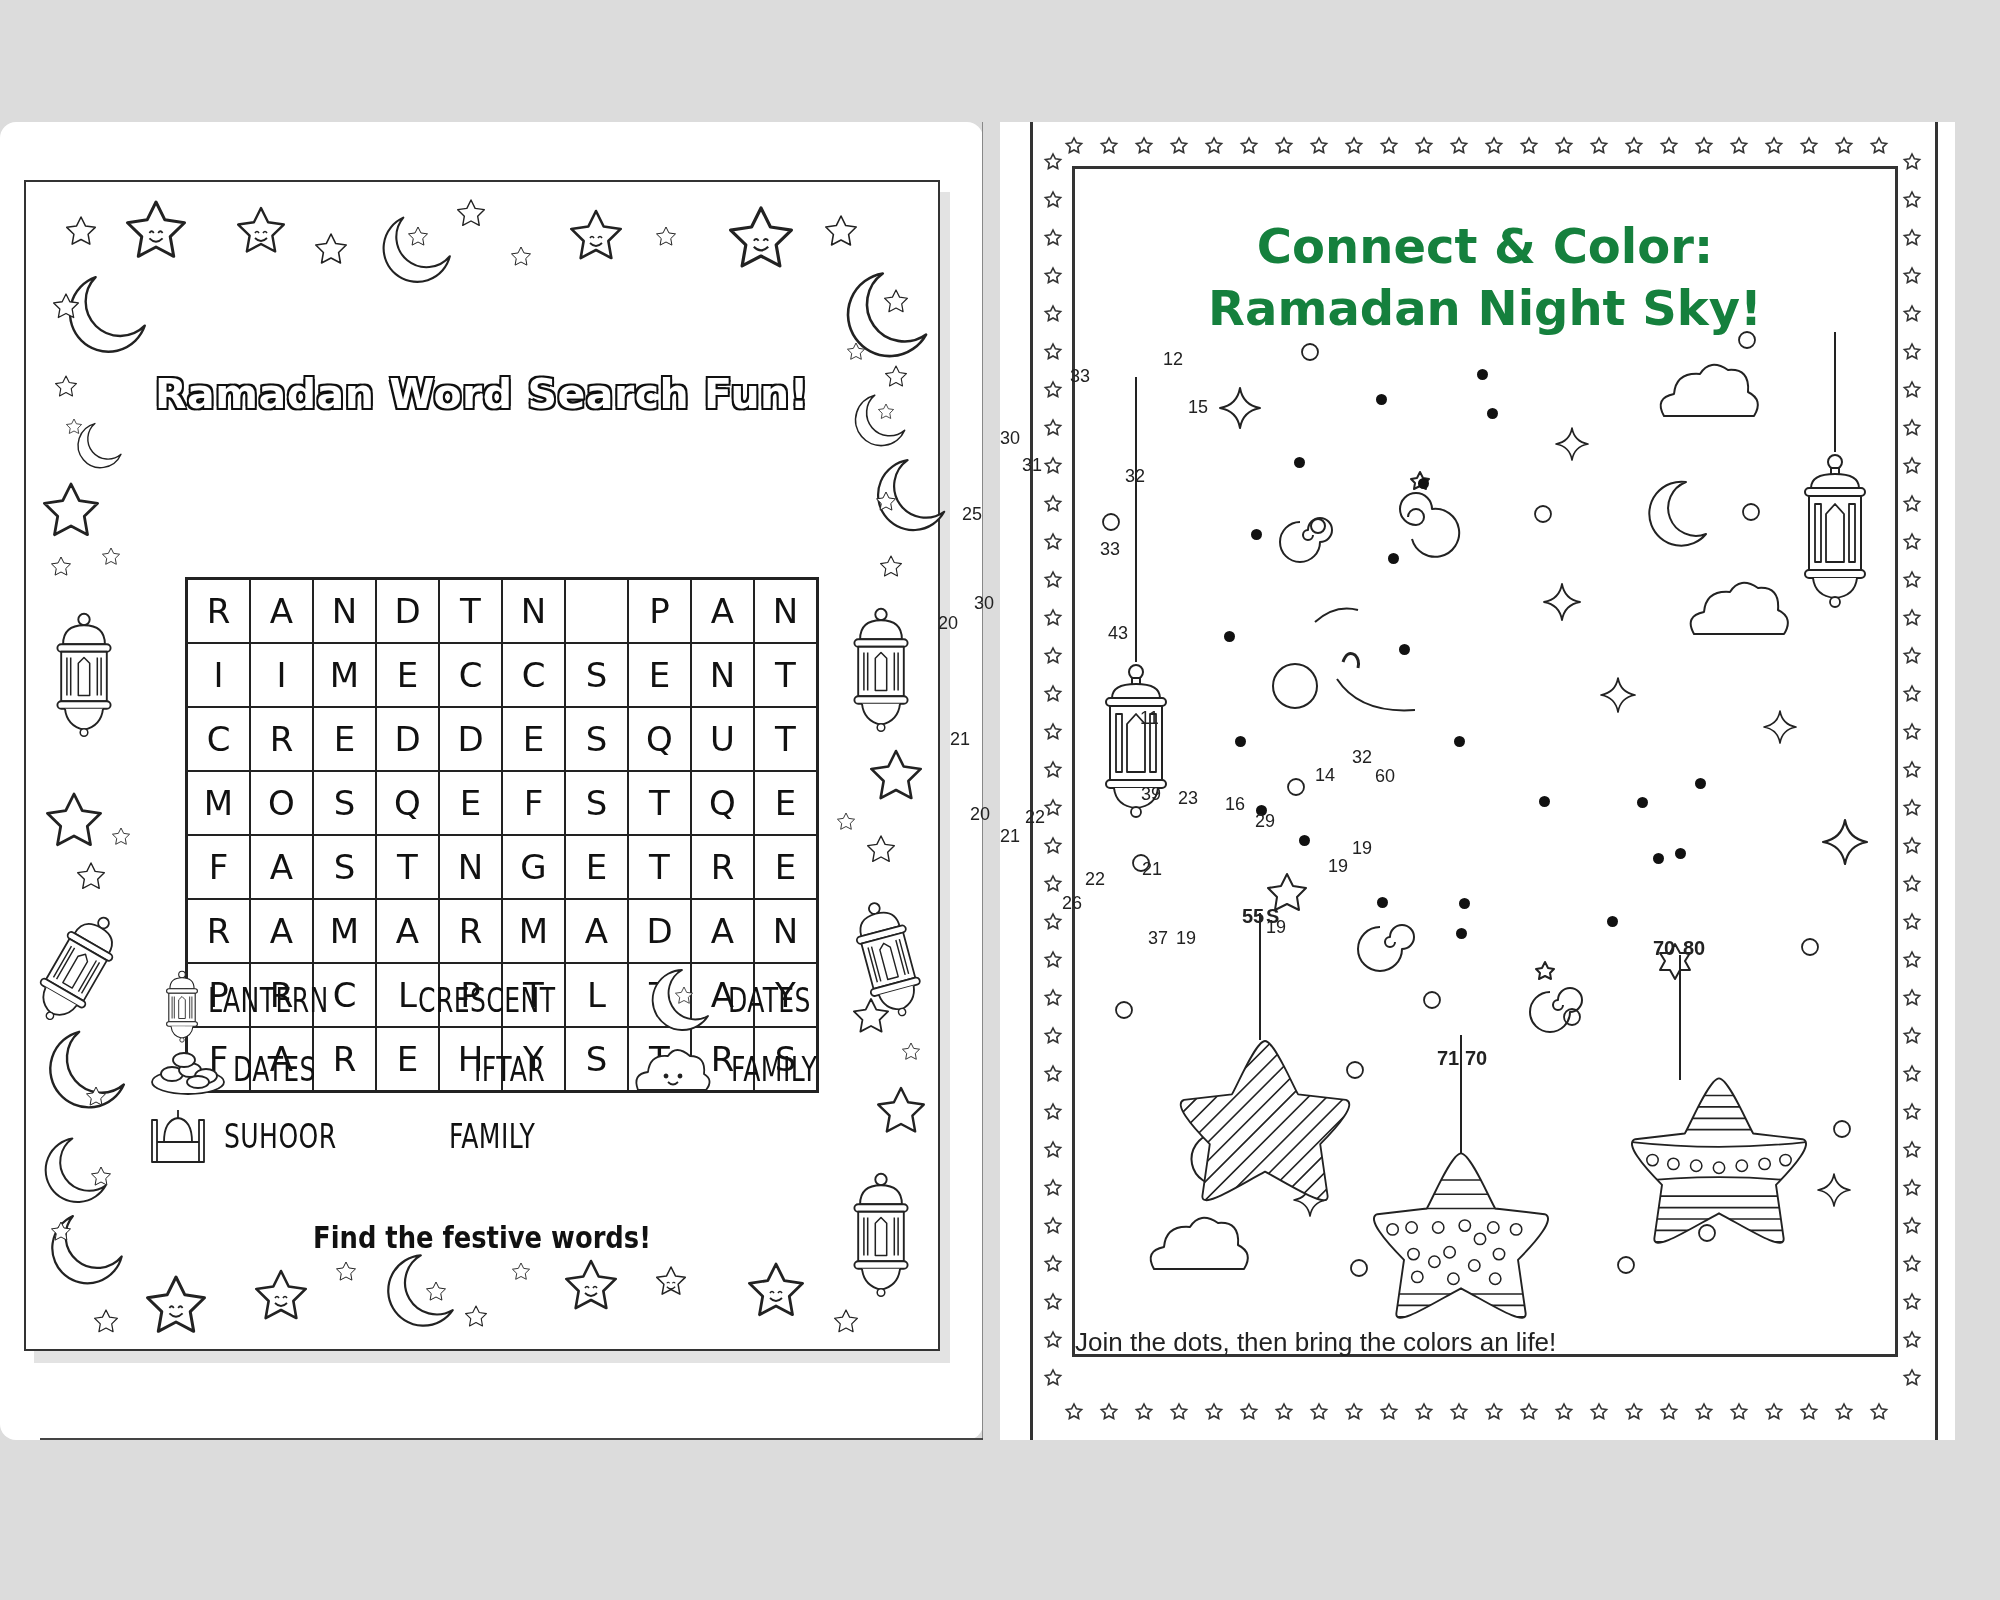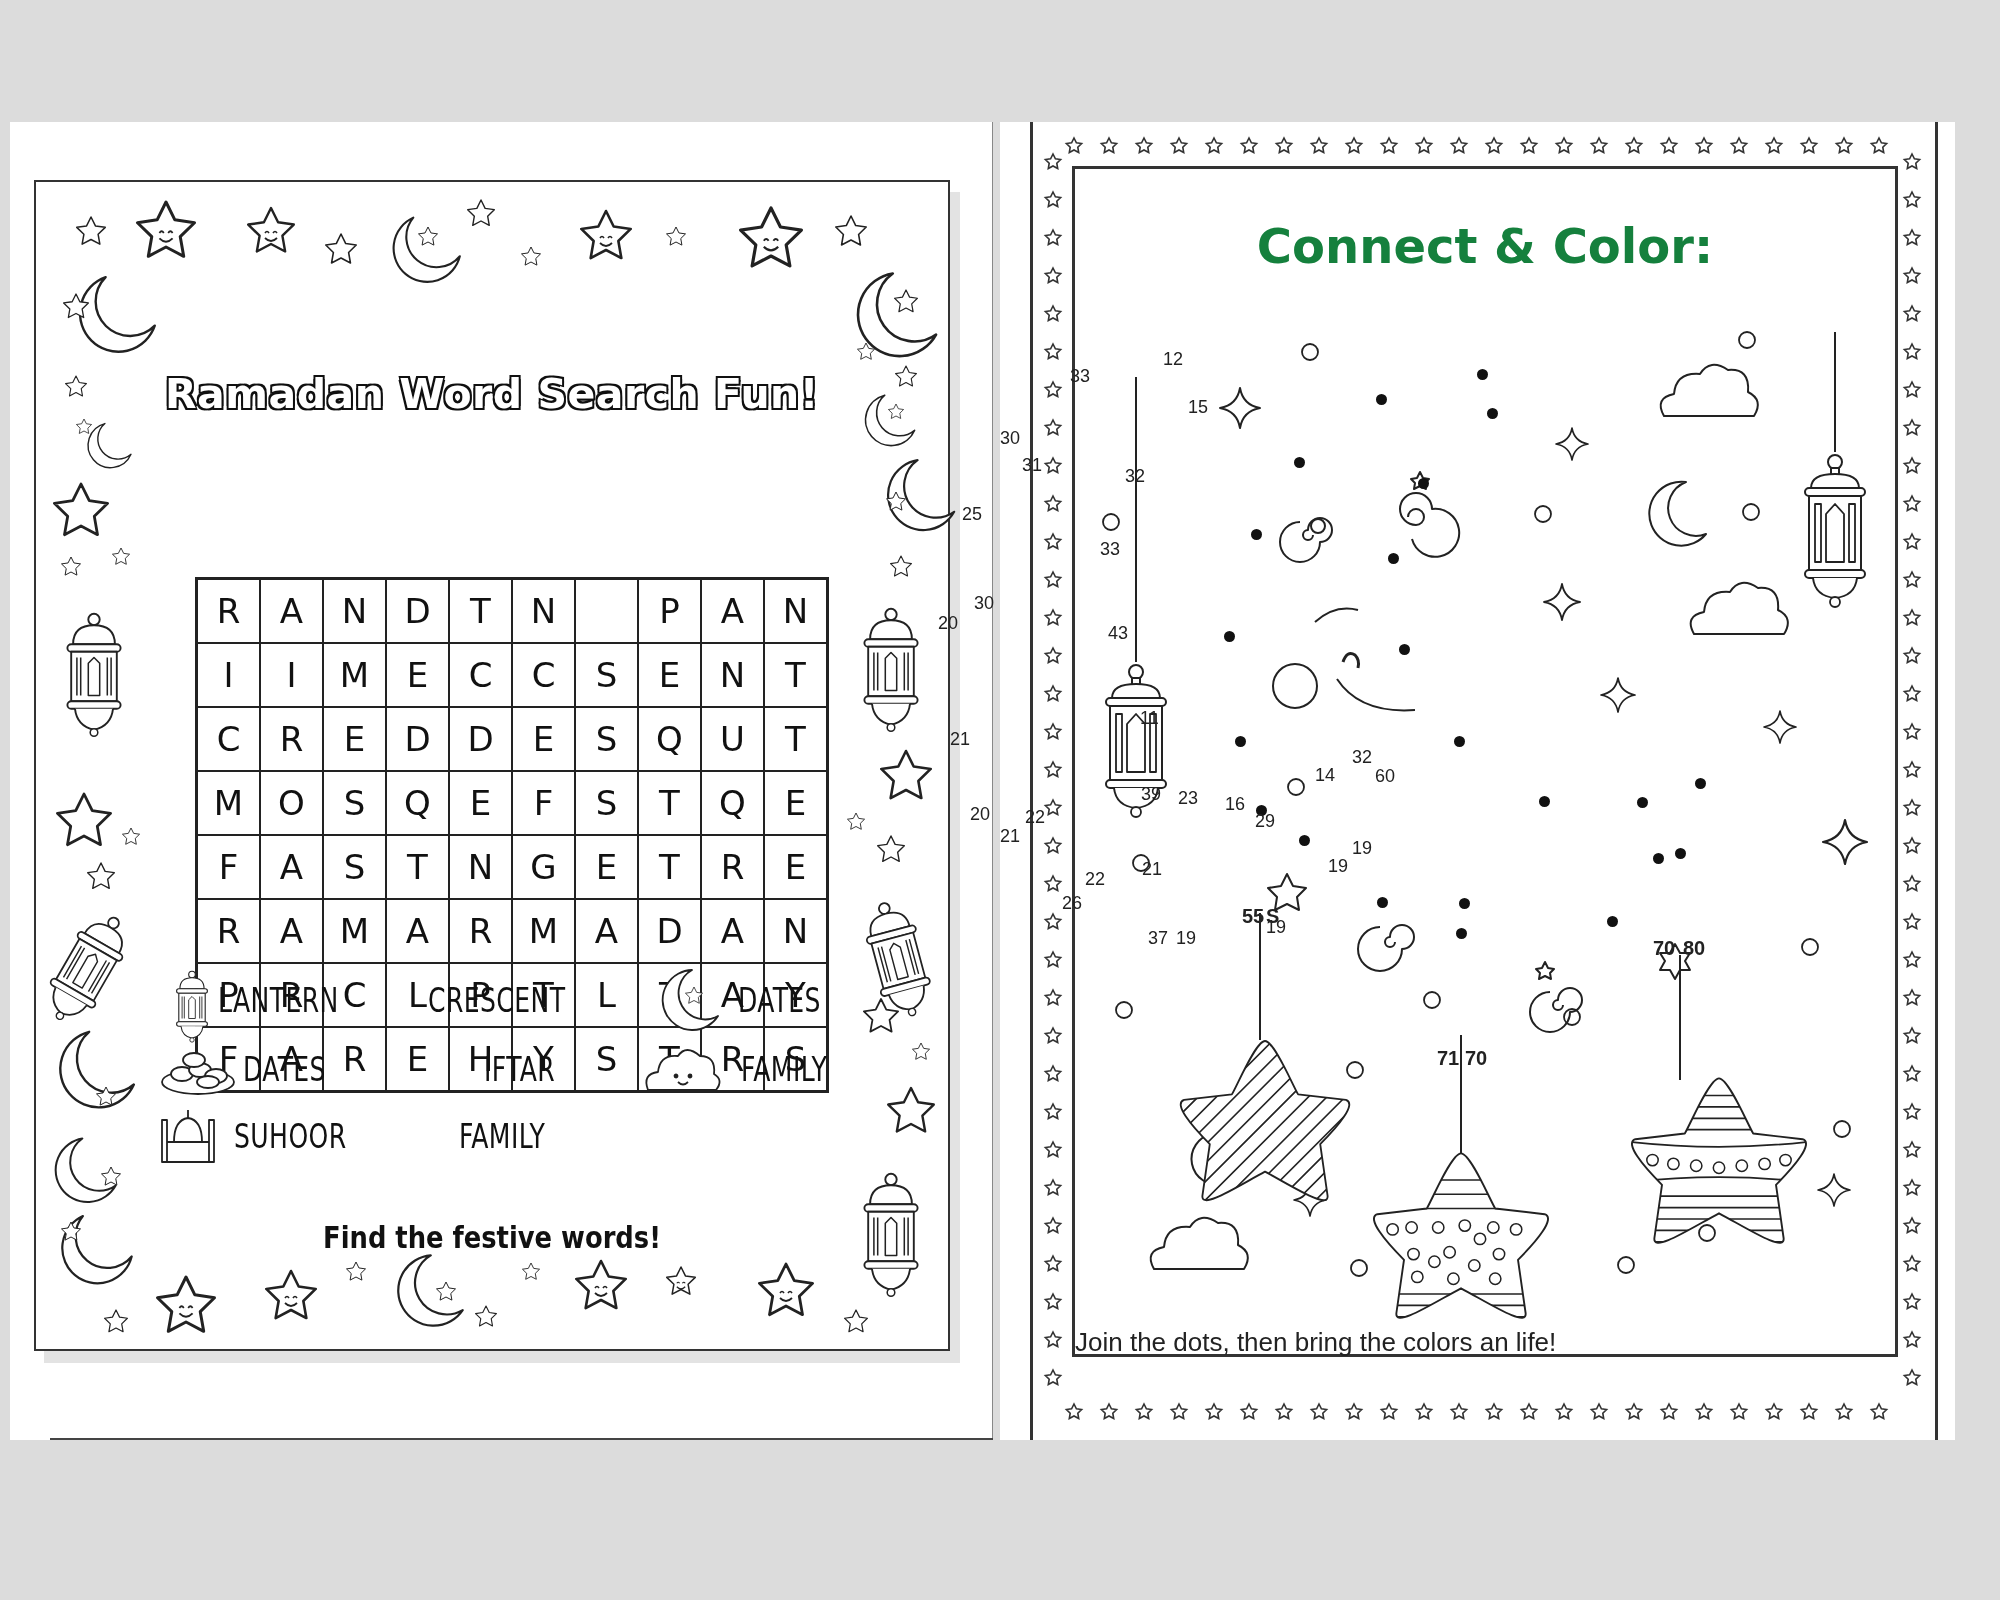--- a/index.html
+++ b/index.html
@@ -1,18 +1,18 @@
 <!DOCTYPE html>
 <html><head>
 <meta charset="utf-8">
 <style>
   html,body{margin:0;padding:0;}
   body{width:2000px;height:1600px;background:#dcdcdc;position:relative;overflow:hidden;font-family:"DejaVu Sans",sans-serif;}
   .page{position:absolute;background:#fff;}
-  #page-left{left:10px;top:122px;width:983px;height:1318px;}
+  #page-left{left:0;top:122px;width:983px;height:1318px;border-radius:16px;}
   #page-left .bottom-rule{position:absolute;left:40px;right:0;bottom:0;height:2px;background:#444;}
   #page-left .right-edge{position:absolute;right:0;top:0;bottom:0;width:1px;background:#888;}
   #ws-frame{position:absolute;left:24px;top:58px;width:912px;height:1167px;border:2px solid #333;box-shadow:10px 12px 0 #e3e3e3;background:#fff;}
   #page-right{left:1000px;top:122px;width:955px;height:1318px;}
   #page-right .outer-line-l{position:absolute;left:30px;top:0;bottom:0;width:3px;background:#333;}
   #page-right .outer-line-r{position:absolute;left:935px;top:0;bottom:0;width:3px;background:#333;}
   #cc-frame{position:absolute;left:72px;top:44px;width:820px;height:1185px;border:3px solid #333;background:#fff;}
   svg.deco{position:absolute;left:0;top:0;overflow:visible;}
   .ws-title{position:absolute;left:0;width:100%;top:188px;text-align:center;font-family:"DejaVu Sans",sans-serif;font-weight:bold;font-size:41px;color:#fff;letter-spacing:0.5px;
     -webkit-text-stroke:2px #111;paint-order:stroke fill;text-shadow:0 0 1px #111,1px 1px 0 #111,-1px -1px 0 #111,1px -1px 0 #111,-1px 1px 0 #111,2px 2px 0 #111,-2px -2px 0 #111,2px -2px 0 #111,-2px 2px 0 #111;}
@@ -381,20 +381,21 @@
       <path d="M0,-8 L2.4,-3.2 L7.6,-2.5 L3.8,1.2 L4.7,6.5 L0,4 L-4.7,6.5 L-3.8,1.2 L-7.6,-2.5 L-2.4,-3.2 Z" transform="translate(912,1180)" fill="#fff" stroke="#333" stroke-width="1.6"></path>
       <path d="M0,-8 L2.4,-3.2 L7.6,-2.5 L3.8,1.2 L4.7,6.5 L0,4 L-4.7,6.5 L-3.8,1.2 L-7.6,-2.5 L-2.4,-3.2 Z" transform="translate(53,1218)" fill="#fff" stroke="#333" stroke-width="1.6"></path>
       <path d="M0,-8 L2.4,-3.2 L7.6,-2.5 L3.8,1.2 L4.7,6.5 L0,4 L-4.7,6.5 L-3.8,1.2 L-7.6,-2.5 L-2.4,-3.2 Z" transform="translate(912,1218)" fill="#fff" stroke="#333" stroke-width="1.6"></path>
       <path d="M0,-8 L2.4,-3.2 L7.6,-2.5 L3.8,1.2 L4.7,6.5 L0,4 L-4.7,6.5 L-3.8,1.2 L-7.6,-2.5 L-2.4,-3.2 Z" transform="translate(53,1256)" fill="#fff" stroke="#333" stroke-width="1.6"></path>
       <path d="M0,-8 L2.4,-3.2 L7.6,-2.5 L3.8,1.2 L4.7,6.5 L0,4 L-4.7,6.5 L-3.8,1.2 L-7.6,-2.5 L-2.4,-3.2 Z" transform="translate(912,1256)" fill="#fff" stroke="#333" stroke-width="1.6"></path>
     </svg>
 
   <div id="cc-frame">
     <div class="cc-title">
       <div>Connect &amp; Color:</div>
+      <div>Ramadan Night Sky!</div>
     </div>
     <div class="cc-footer">Join the dots, then bring the colors an life!</div>
   </div>
 
   <svg class="deco" width="955" height="1318">
     <defs>
       <path id="spark" d="M0,-20 Q3,-3 20,0 Q3,3 0,20 Q-3,3 -20,0 Q-3,-3 0,-20 Z"></path>
       <path id="cloud" d="M-46,22 Q-56,4 -36,0 Q-34,-22 -10,-20 Q0,-36 18,-24 Q40,-26 38,-2 Q54,6 44,22 Z"></path>
       <path id="bigstar" d="M0,-88 C10,-88 30,-40 36,-30 L88,-24 C100,-20 80,4 60,24 L68,80 C70,96 30,70 0,54 C-30,70 -70,96 -68,80 L-60,24 C-80,4 -100,-20 -88,-24 L-36,-30 C-30,-40 -10,-88 0,-88 Z"></path>
       <clipPath id="clipA">

